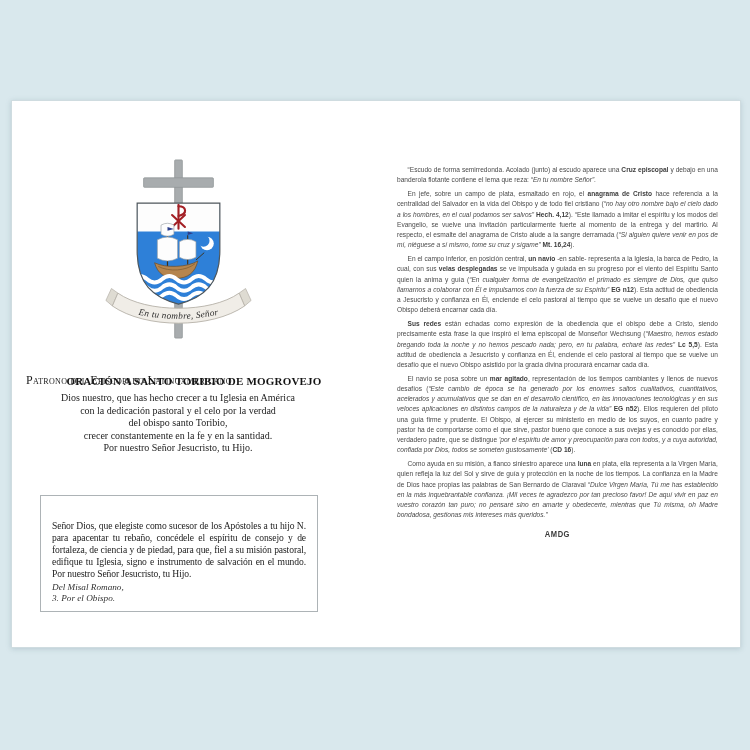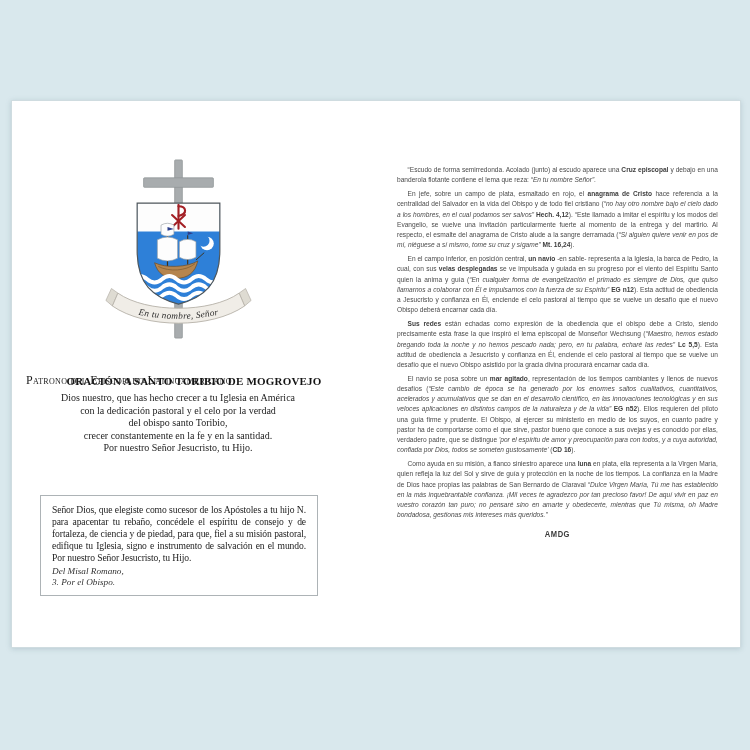--- a/index.html
+++ b/index.html
@@ -13,21 +13,21 @@
   .lp-title{position:absolute;left:14px;top:258px;width:304px;margin:16px;text-align:center;
             font-family:"Liberation Serif",serif;font-weight:bold;font-size:11px;
             letter-spacing:.2px;color:#141414;}
   .lp-subtitle{position:absolute;left:14px;top:272px;width:304px;margin:0;text-align:left;
                font-family:"Liberation Serif",serif;font-weight:normal;font-size:12px;
                font-variant:small-caps;letter-spacing:.3px;color:#1a1a1a;}
   .lp-prayer{position:absolute;left:14px;top:291px;width:304px;text-align:center;
              font-family:"Liberation Serif",serif;font-size:10px;line-height:12.6px;color:#1c1c1c;}
   .prayer-line{display:block;}
   .prayer-box{position:absolute;left:28px;top:394px;width:278px;box-sizing:border-box;
-              border:1px solid #adb3b6;background:#fff;padding:8px 11px 7px;}
+              border:1px solid #adb3b6;background:#fff;padding:24px 11px 7px;}
   .box-text{margin:0;font-family:"Liberation Serif",serif;font-size:9.6px;line-height:12.1px;
             letter-spacing:-.1px;color:#222;text-align:justify;}
   .box-citation{margin-top:2px;text-align:left;font-family:"Liberation Serif",serif;
                 font-style:italic;font-size:9.2px;line-height:11px;color:#333;}
   .citation-line{display:block;}
 
   
   .rp{position:absolute;left:385px;top:57px;width:321px;}
   .rp-heading{margin:0;text-align:center;font-size:8.8px;line-height:11px;font-weight:bold;color:#2e2e2e;}
   .rp-heading span{display:block;}

